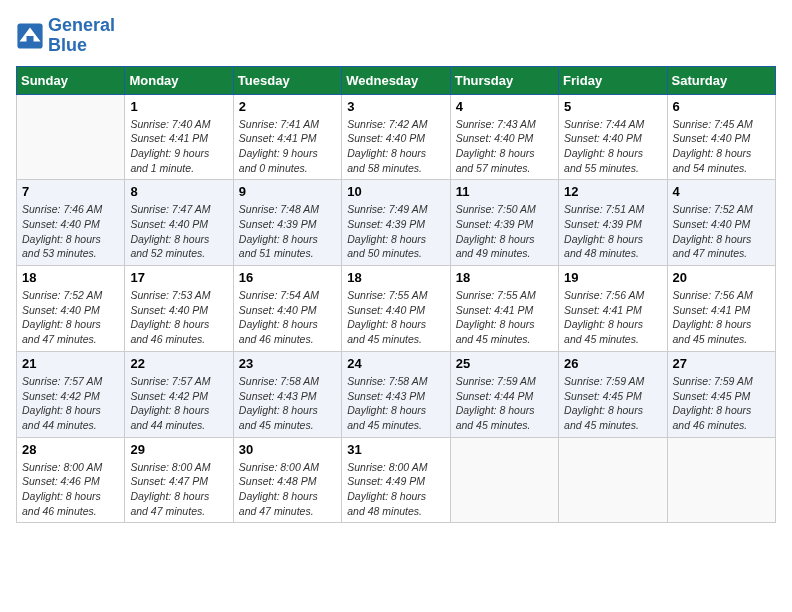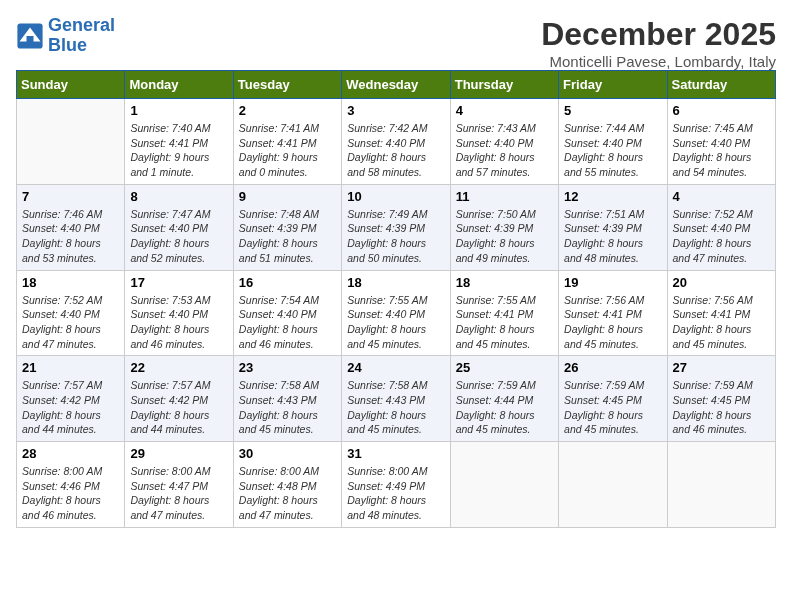--- a/index.html
+++ b/index.html
@@ -7,20 +7,21 @@
       font-family: Arial, sans-serif;
       background: #fff;
       width: 792px;
       min-height: 612px;
       padding: 16px;
     }
     .header-area {
       display: flex;
       justify-content: space-between;
       align-items: flex-start;
+      margin-bottom: 10px;
     }
     .logo {
       display: flex;
       align-items: center;
       gap: 4px;
     }
     .logo-text {
       font-size: 18px;
       font-weight: bold;
       color: #333;
@@ -44,21 +45,21 @@
     .location-title {
       font-size: 15px;
       color: #555;
     }
     .calendar-table {
       width: 100%;
       border-collapse: collapse;
       font-size: 11px;
     }
     .calendar-table th {
-      background-color: #4d7c0f;
+      background-color: #15803d;
       color: #fff;
       padding: 6px 4px;
       text-align: left;
       font-size: 13px;
       border: 1px solid #1a5da5;
     }
     .calendar-table td {
       border: 1px solid #ccc;
       padding: 4px 5px;
       vertical-align: top;
@@ -98,24 +99,20 @@
     <svg class="logo-icon" viewBox="0 0 40 40">
       <rect x="2" y="2" width="36" height="36" rx="4" fill="#2a6db5"></rect>
       <polygon points="20,8 35,28 5,28" fill="white"></polygon>
       <rect x="15" y="20" width="10" height="12" fill="#2a6db5"></rect>
     </svg>
     <div class="logo-text">
       <div><span>General</span></div>
       <div><span>Blue</span></div>
     </div>
   </div>
-  <div class="title-area">
-    <div class="month-title">December 2025</div>
-    <div class="location-title">Monticelli Pavese, Lombardy, Italy</div>
-  </div>
 </div>
 
 <table class="calendar-table">
   <thead>
     <tr>
     <th>Sunday</th>
         <th>Monday</th>
         <th>Tuesday</th>
         <th>Wednesday</th>
         <th>Thursday</th>

